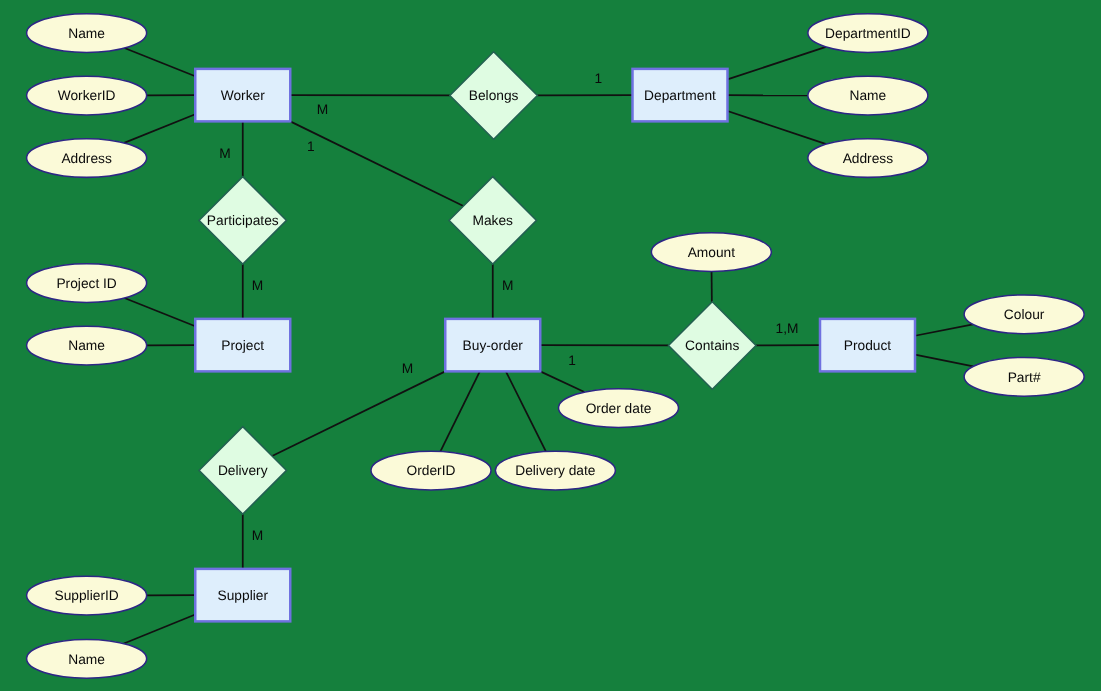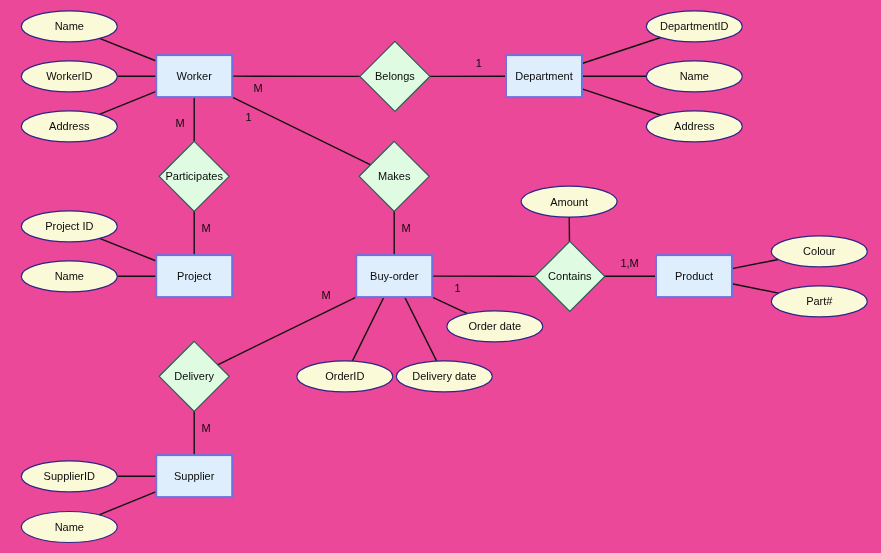--- a/index.html
+++ b/index.html
@@ -9,21 +9,21 @@
   .lbl{font-family:"Liberation Sans",sans-serif;font-size:11px;fill:#0a0a0a;
        -webkit-font-smoothing:antialiased;}
   .edge{stroke:#111111;stroke-width:1.4;fill:none;}
   .ent{fill:#deeefc;stroke:#6f71e0;stroke-width:2;}
   .rel{fill:#dffce2;stroke:#236051;stroke-width:1.2;}
   .attr{fill:#fbfad8;stroke:#2d2685;stroke-width:1.2;}
 </style>
 </head>
 <body style="background: rgb(255, 255, 255);">
 
-<div id="canvas" style="background: #ec4899;">
+<div id="canvas" style="background: #15803d;">
 <svg id="svg" width="881" height="553" viewBox="0 0 881 553">
   <g>
     <line class="edge" x1="99.55" y1="38.44" x2="156.2" y2="60.98" stroke="#111111"></line>
     <line class="edge" x1="117.3" y1="76.28" x2="156.2" y2="76.19" stroke="#111111"></line>
     <line class="edge" x1="99.33" y1="114.31" x2="156.2" y2="91.4" stroke="#111111"></line>
     <line class="edge" x1="232.2" y1="76.16" x2="359.95" y2="76.35" stroke="#111111"></line>
     <line class="edge" x1="429.83" y1="76.33" x2="506.0" y2="76.18" stroke="#111111"></line>
     <line class="edge" x1="582.0" y1="63.53" x2="660.76" y2="37.49" stroke="#111111"></line>
     <line class="edge" x1="582.0" y1="76.18" x2="646.3" y2="76.3" stroke="#111111"></line>
     <line class="edge" x1="582.0" y1="88.82" x2="660.97" y2="115.25" stroke="#111111"></line>

